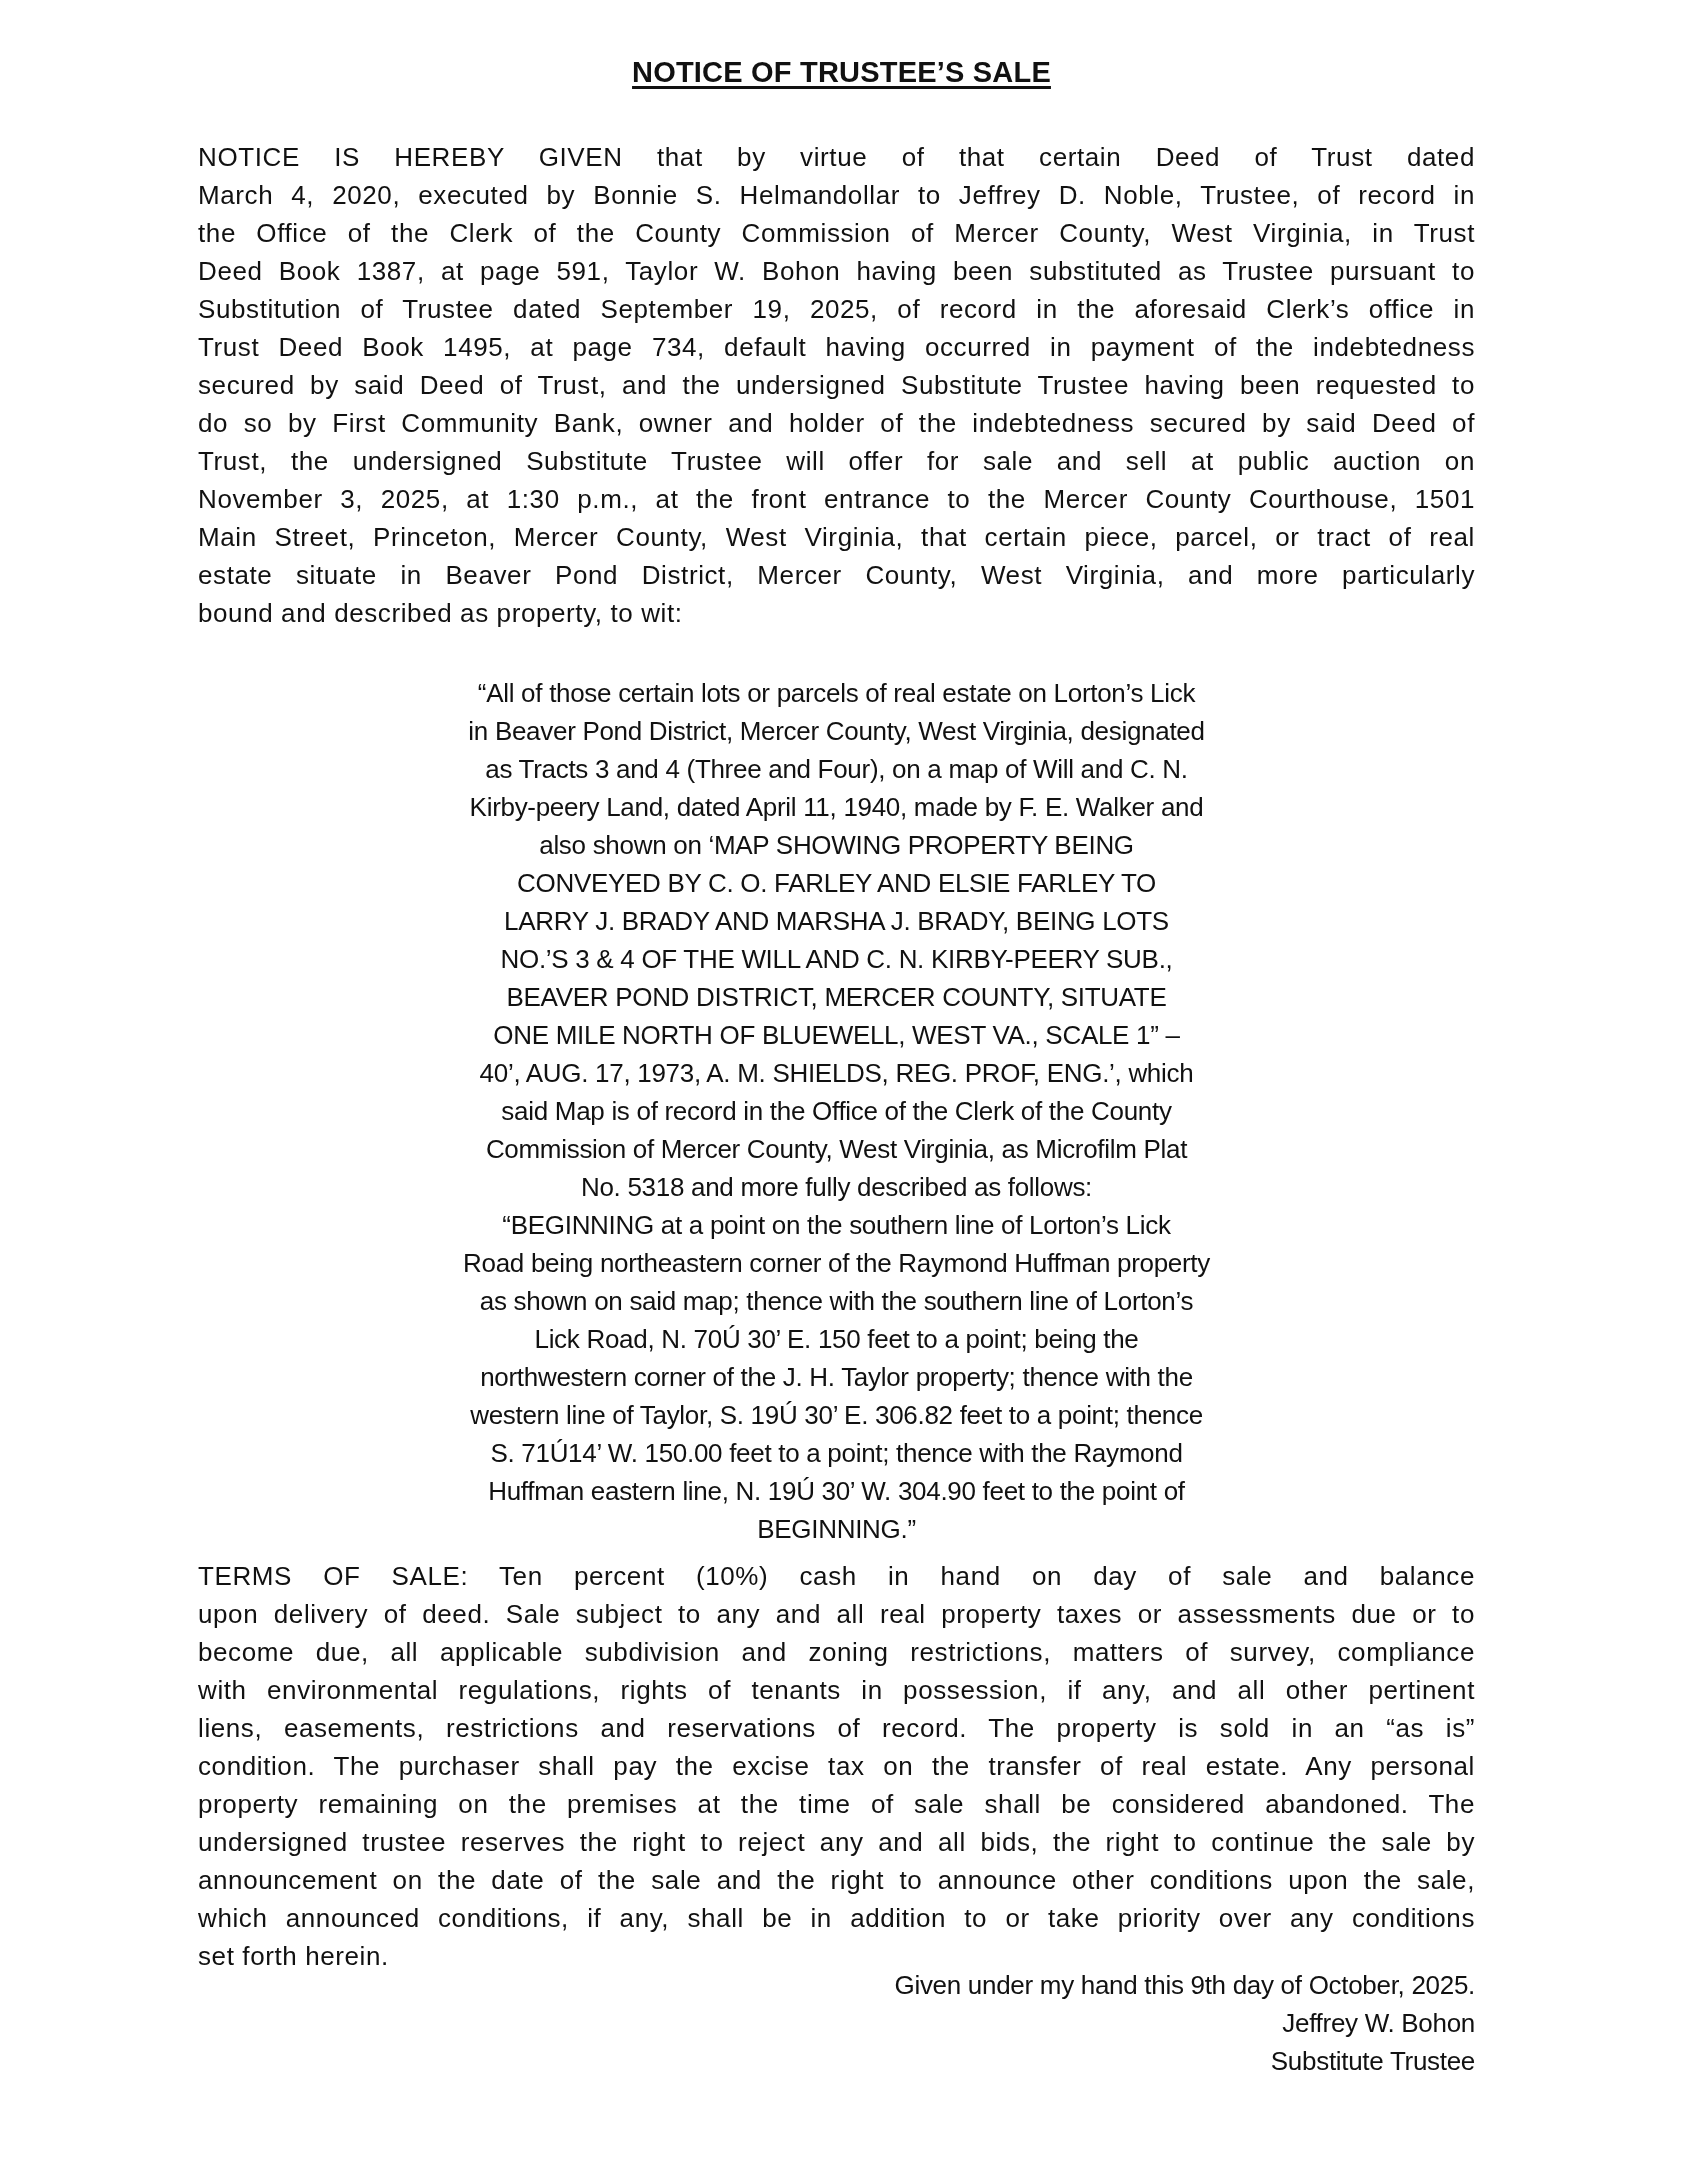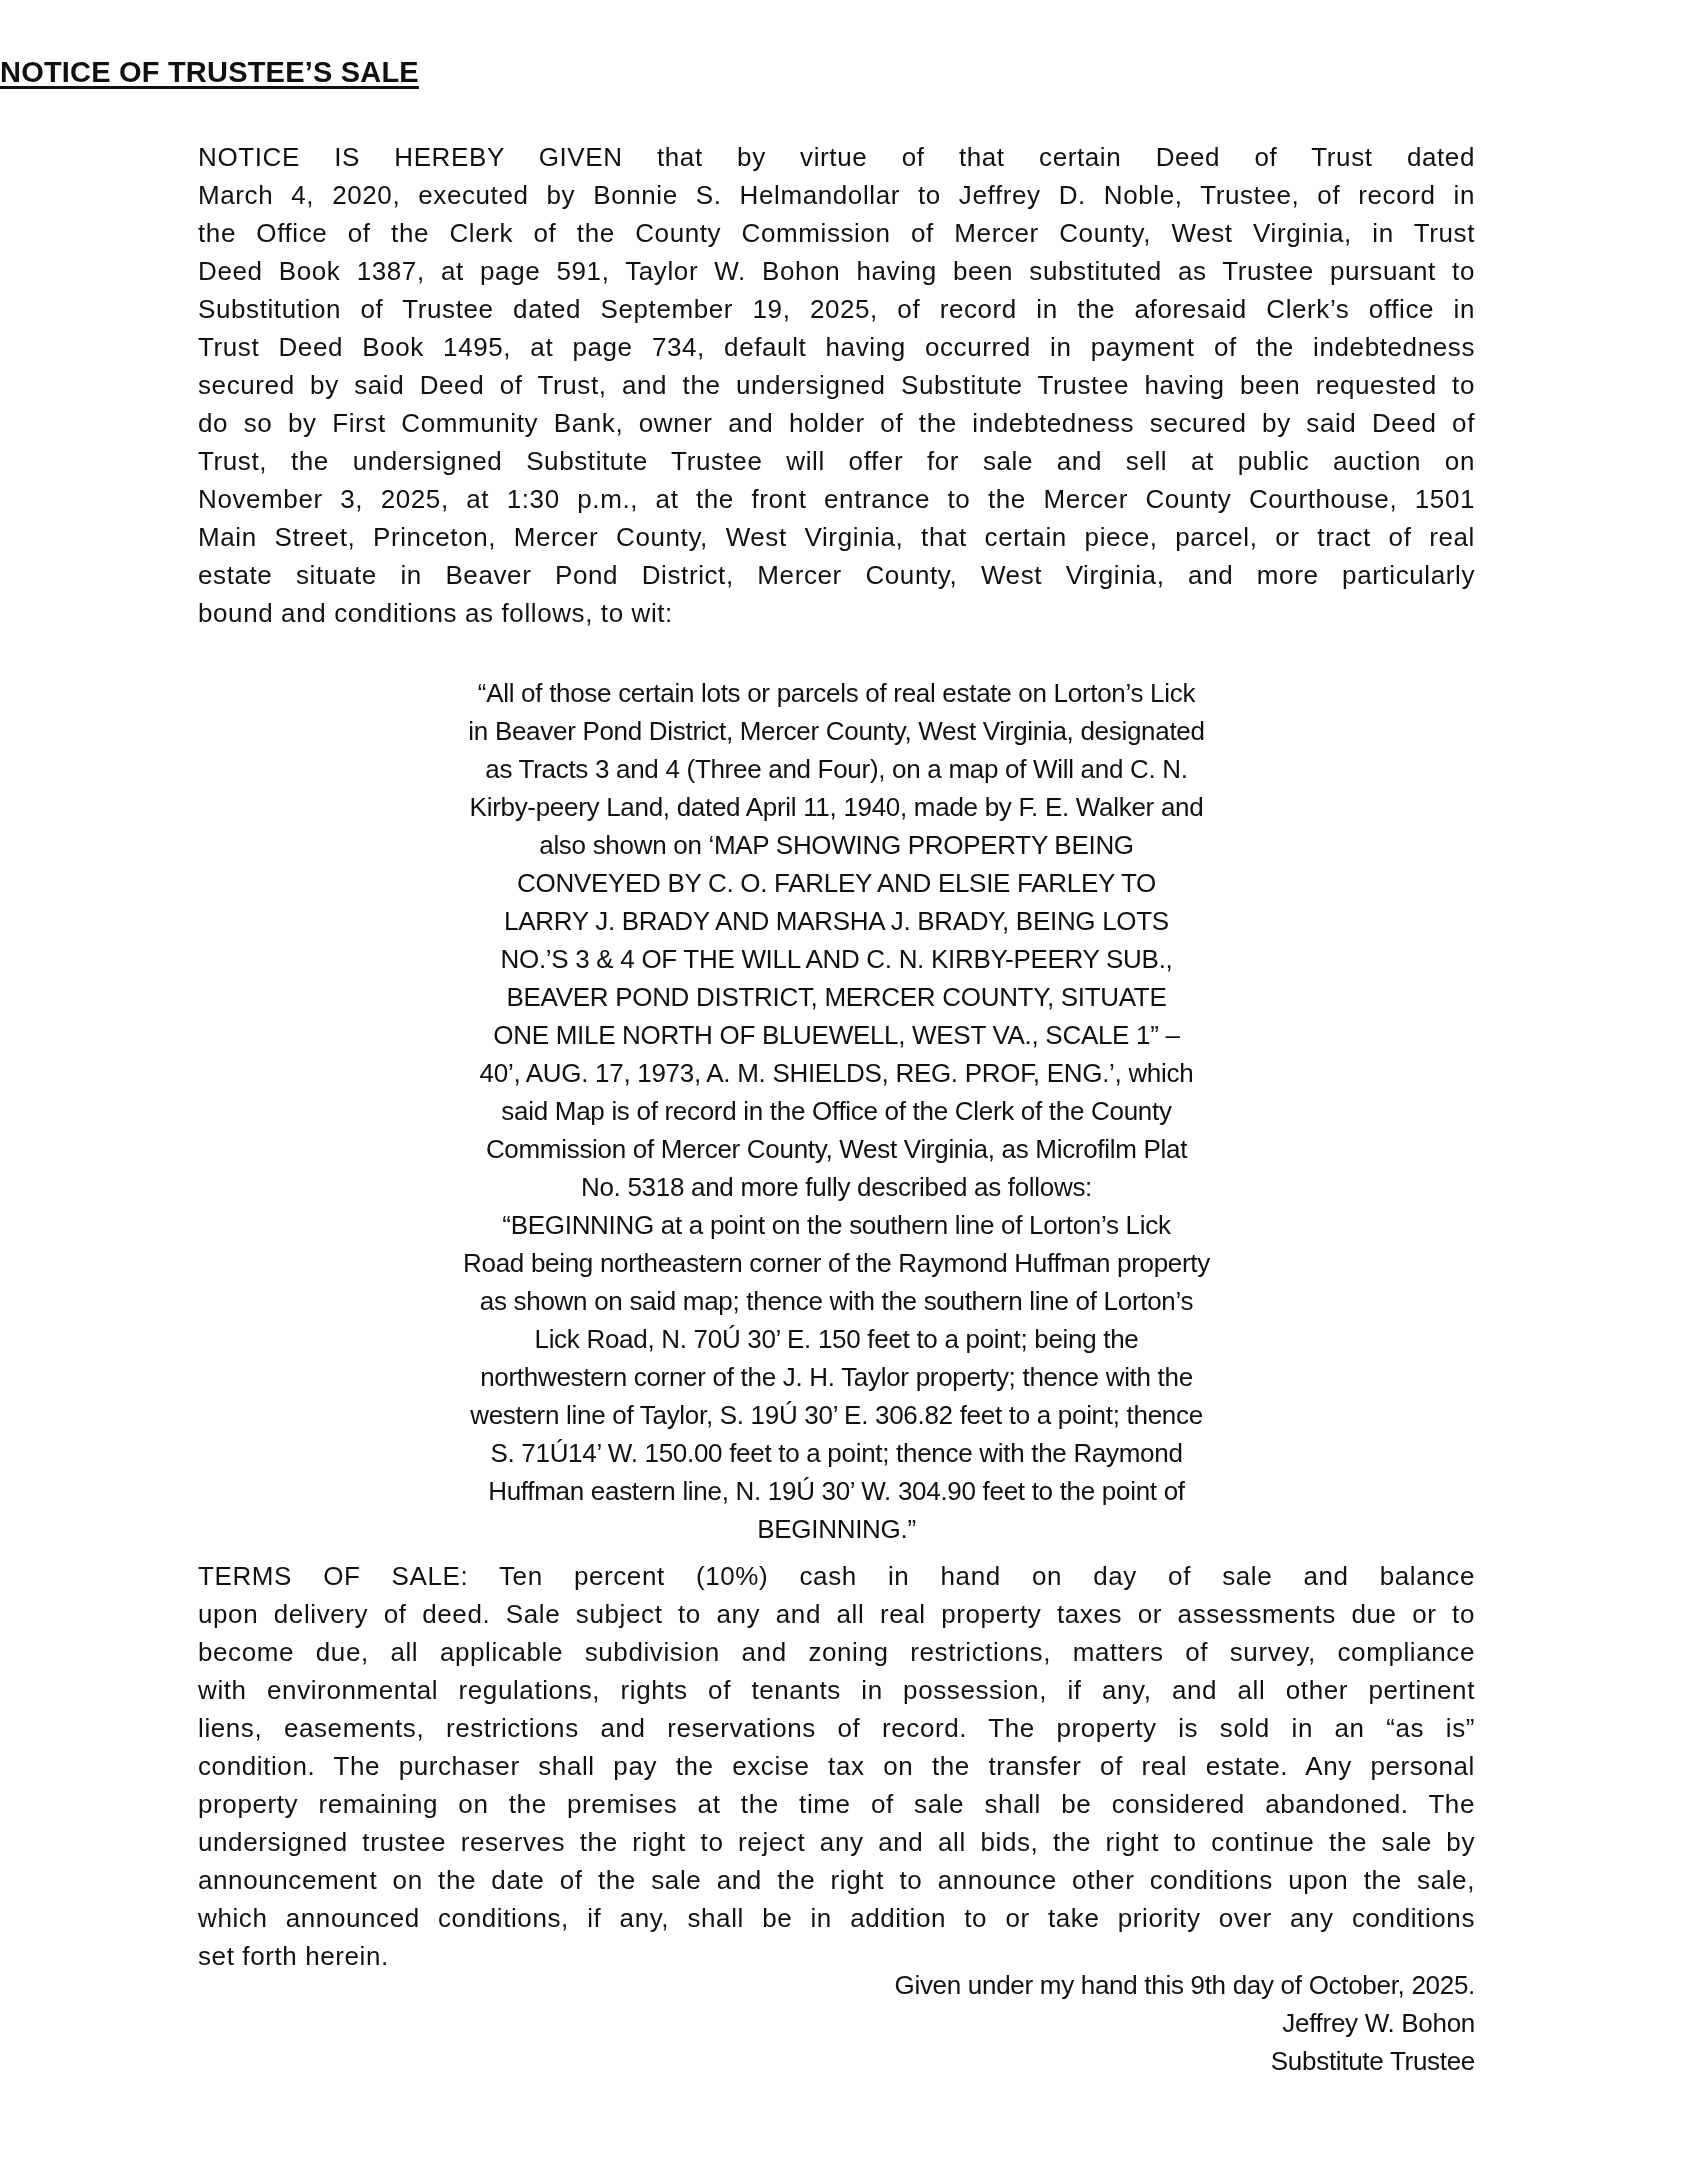--- a/index.html
+++ b/index.html
@@ -19,20 +19,21 @@
     position: absolute;
     left: 0; top: 0;
     width: 1683px;
     height: 2178px;
   }
   .title {
     position: absolute;
     top: 53px;
     left: 0;
     width: 1683px;
+    text-align: center;
     font-size: 29px;
     font-weight: bold;
     line-height: 38px;
     letter-spacing: 0.2px;
   }
   .title span {
     text-decoration: underline;
     text-decoration-thickness: 3px;
     text-underline-offset: 4px;
   }
@@ -100,21 +101,21 @@
       <span class="line">the Office of the Clerk of the County Commission of Mercer County, West Virginia, in Trust</span>
       <span class="line">Deed Book 1387, at page 591, Taylor W. Bohon having been substituted as Trustee pursuant to</span>
       <span class="line">Substitution of Trustee dated September 19, 2025, of record in the aforesaid Clerk’s office in</span>
       <span class="line">Trust Deed Book 1495, at page 734, default having occurred in payment of the indebtedness</span>
       <span class="line">secured by said Deed of Trust, and the undersigned Substitute Trustee having been requested to</span>
       <span class="line">do so by First Community Bank, owner and holder of the indebtedness secured by said Deed of</span>
       <span class="line">Trust, the undersigned Substitute Trustee will offer for sale and sell at public auction on</span>
       <span class="line">November 3, 2025, at 1:30 p.m., at the front entrance to the Mercer County Courthouse, 1501</span>
       <span class="line">Main Street, Princeton, Mercer County, West Virginia, that certain piece, parcel, or tract of real</span>
       <span class="line">estate situate in Beaver Pond District, Mercer County, West Virginia, and more particularly</span>
-      <span class="line last">bound and conditions as follows, to wit:</span>
+      <span class="line last">bound and described as property, to wit:</span>
     </div>
 
   <div class="quote" id="quote">
       <span class="line">“All of those certain lots or parcels of real estate on Lorton’s Lick</span>
       <span class="line">in Beaver Pond District, Mercer County, West Virginia, designated</span>
       <span class="line">as Tracts 3 and 4 (Three and Four), on a map of Will and C. N.</span>
       <span class="line">Kirby-peery Land, dated April 11, 1940, made by F. E. Walker and</span>
       <span class="line">also shown on ‘MAP SHOWING PROPERTY BEING</span>
       <span class="line">CONVEYED BY C. O. FARLEY AND ELSIE FARLEY TO</span>
       <span class="line">LARRY J. BRADY AND MARSHA J. BRADY, BEING LOTS</span>

